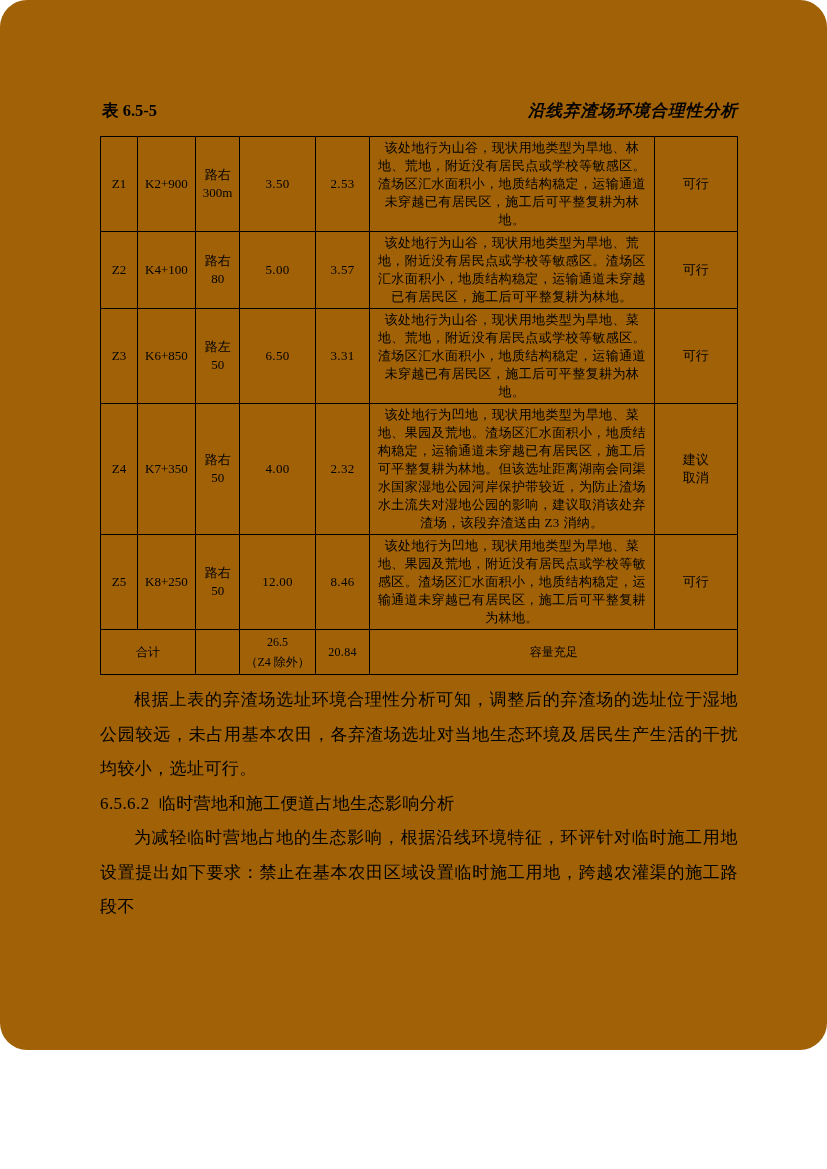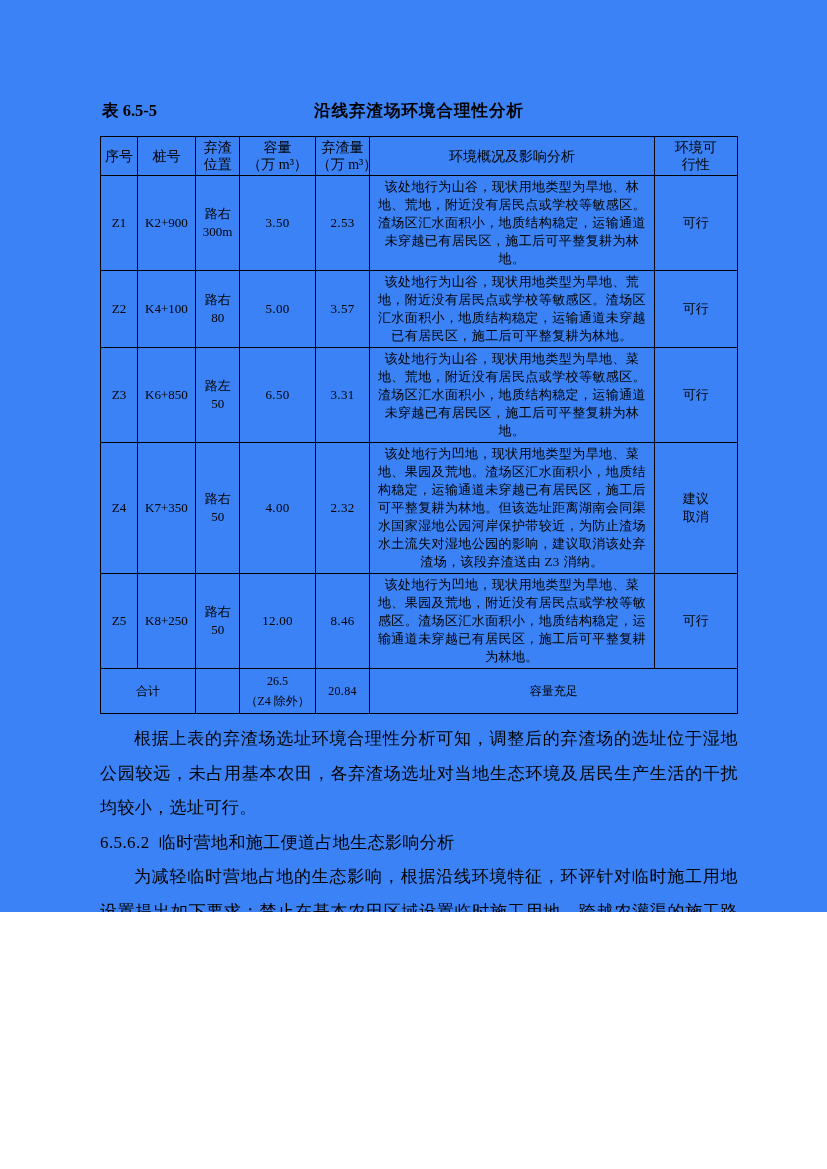--- a/index.html
+++ b/index.html
@@ -1,38 +1,39 @@
 <!DOCTYPE html>
 <html><head>
 <meta charset="utf-8">
 <style>
   * { margin:0; padding:0; box-sizing:border-box; }
   html,body { background:#ffffff; }
   .page {
     position:relative;
-    width:827px; height:912px;
-    background:#3b82f6;
+    width:827px; height:1050px;
+    background:#a16207;
     color:#000000;
     font-family:"Liberation Serif","DejaVu Serif",serif;
     overflow:hidden;
+    border-radius:27px;
   }
   .content {
     position:absolute;
     left:100px; top:100px;
     width:638px;
   }
   .caption {
     position:relative;
     height:26px;
     margin-bottom:10px;
     font-size:16.5px;
     font-weight:bold;
   }
   .cap-label { position:absolute; left:2px; top:0; }
-  .cap-title { position:absolute; left:0; right:0; top:0; text-align:center; letter-spacing:1px; }
+  .cap-title { position:absolute; left:0; right:0; top:0; text-align:right; letter-spacing:1px;font-style:italic; }
 
   table.main {
     width:100%;
     border-collapse:collapse;
     table-layout:fixed;
   }
   table.main td, table.main th {
     border:1px solid #000000;
     font-weight:normal;
     text-align:center;
@@ -94,33 +95,20 @@
       <colgroup>
         <col style="width:5.8%">
         <col style="width:9.1%">
         <col style="width:7.0%">
         <col style="width:11.8%">
         <col style="width:8.6%">
         <col style="width:44.6%">
         <col style="width:13.1%">
       </colgroup>
       <tbody>
-        <tr>
-          <th>序号</th>
-          <th>桩号</th>
-          <th>弃渣
-位置</th>
-          <th>容量
-（万 m³）</th>
-          <th>弃渣量
-（万 m³）</th>
-          <th>环境概况及影响分析</th>
-          <th>环境可
-行性</th>
-        </tr>
 
         <tr>
           <td class="c-seq">Z1</td>
           <td class="c-stake">K2+900</td>
           <td class="c-pos pre">路右
 300m</td>
           <td class="c-num">3.50</td>
           <td class="c-num">2.53</td>
           <td class="c-analysis">该处地行为山谷，现状用地类型为旱地、林地、荒地，附近没有居民点或学校等敏感区。渣场区汇水面积小，地质结构稳定，运输通道未穿越已有居民区，施工后可平整复耕为林地。</td>
           <td class="c-feas pre">可行</td>

